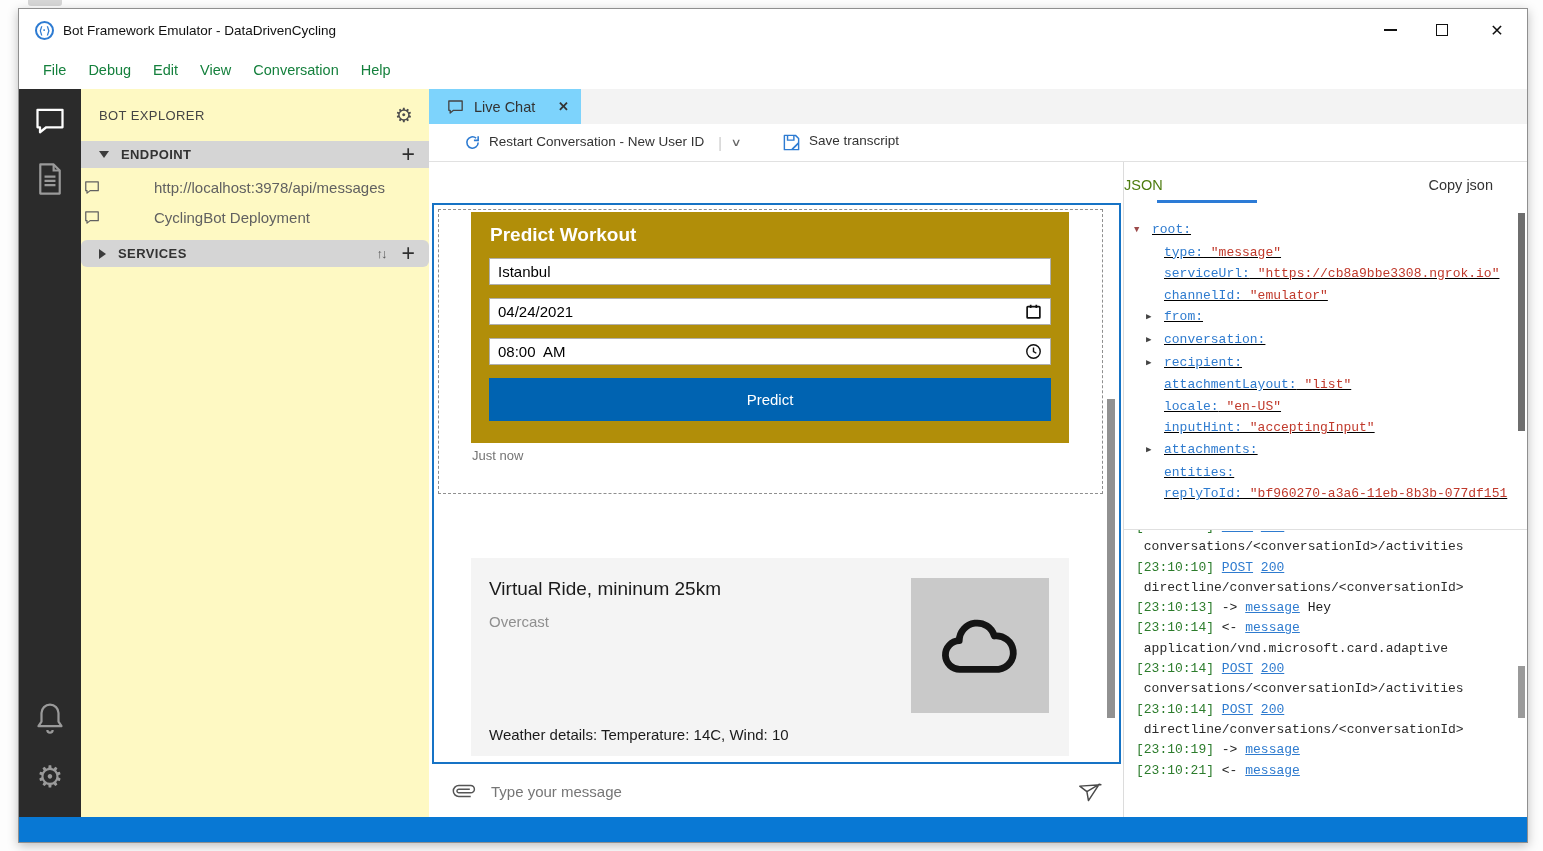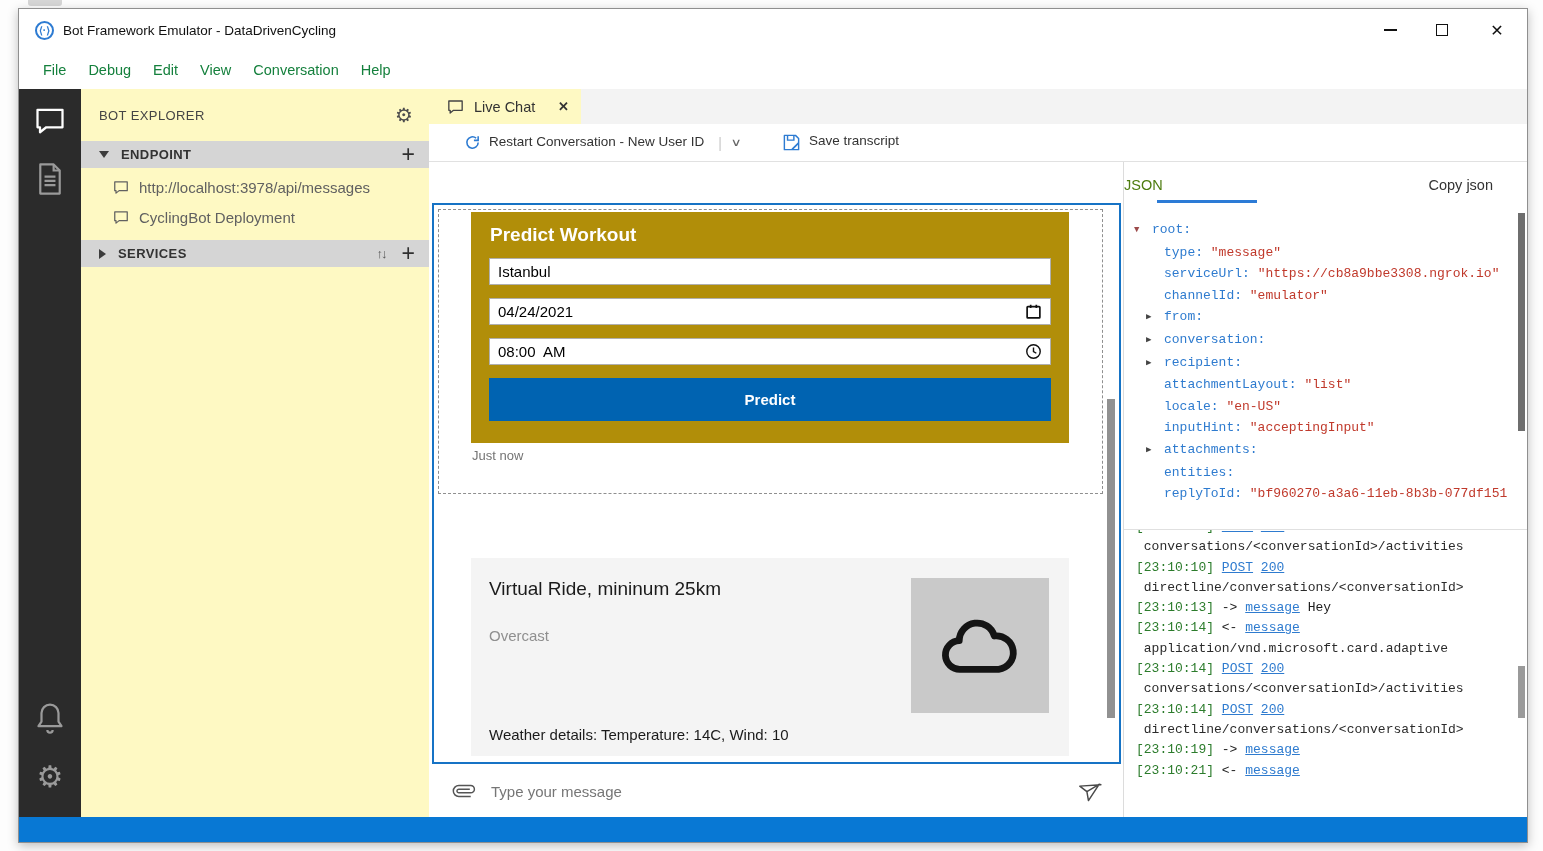--- a/index.html
+++ b/index.html
@@ -48,28 +48,28 @@
   .exp-title { font-size:13px; color:#454545; letter-spacing:0.4px; }
   .exp-gear { margin-left:auto; font-size:20px; color:#4d4d4d; line-height:1; font-family:"DejaVu Sans", sans-serif; }
   .section-band { height:27px; background:#d5d5d5; display:flex; align-items:center; padding:0 14px 0 18px; margin-top:6px; }
   .tri-down { width:0; height:0; border-left:5px solid transparent; border-right:5px solid transparent; border-top:7px solid #3c3c3c; }
   .tri-right { width:0; height:0; border-top:5px solid transparent; border-bottom:5px solid transparent; border-left:7px solid #3c3c3c; }
   .section-label { font-size:13px; font-weight:bold; color:#333; letter-spacing:0.4px; margin-left:12px; }
   .band-tools { margin-left:auto; display:flex; align-items:center; gap:16px; }
   .sort-glyph { font-size:13px; color:#555; letter-spacing:-2px; }
   .plus-glyph { font-size:23px; font-weight:200; color:#2f2f2f; line-height:1; }
   .endpoint-list { padding-top:4px; }
-  .endpoint-row { display:flex; align-items:center; height:30px; padding-left:31px; color:#616161; }
+  .endpoint-row { display:flex; align-items:center; height:30px; padding-left:2px; color:#616161;gap:44px; }
   .endpoint-row svg { flex:0 0 auto; }
   .endpoint-label { margin-left:9px; font-size:15px; color:#616161; white-space:nowrap; }
 
   
   .mainright { flex:1 1 auto; display:flex; flex-direction:column; min-width:0; }
   .tabstrip { height:35px; background:#f3f3f3; display:flex; flex:0 0 auto; }
-  .tab { width:152px; background:#fef9c3; display:flex; align-items:center; padding:0 12px 0 18px; }
+  .tab { width:152px; background:#7dd3fc; display:flex; align-items:center; padding:0 12px 0 18px; }
   .tab-label { font-size:14.5px; color:#333; margin-left:10px; }
   .tab-close { margin-left:auto; font-size:13px; color:#333; font-weight:bold; }
   .toolbar { height:38px; background:#fff; border-bottom:1px solid #e1e1e1; display:flex; align-items:center;
              padding-left:35px; flex:0 0 auto; }
   .tb-item { display:flex; font-size:13.5px; color:#333; }
   .tb-sep { color:#c8c8c8; margin:0 10px 0 14px; font-size:14px; }
   .chev { color:#666; font-size:11px; transform:scaleX(1.4); }
   .tb-gap { width:42px; }
   .tb-icon { margin-right:8px; display:flex; }
 
@@ -78,46 +78,46 @@
   
   .chat { width:694px; flex:0 0 auto; display:flex; flex-direction:column; background:#fff; position:relative; }
   .transcript { flex:1 1 auto; position:relative; }
   .focusbox { position:absolute; left:3px; right:2px; top:41px; bottom:1px; border:2px solid #1673c5; }
   .activity-sel { position:absolute; left:4px; top:4px; width:665px; height:285px; border:1px dashed #8f8f8f; }
   .gold-card { position:absolute; left:32px; top:2px; width:598px; background:#b18e09; padding:8px 18px 22px 18px; }
   .gold-title { color:#fff; font-size:19px; font-weight:bold; margin:4px 0 12px 1px; }
   .fld { position:relative; background:#fff; border:1px solid #afafaf; height:27px; display:flex; align-items:center;
          padding:0 8px; margin-bottom:13px; font-size:15px; color:#000; white-space:pre; }
   .fld .fld-icon { margin-left:auto; display:flex; }
-  .predict-btn { margin-top:3px; height:43px; background:#0063b1; color:#fff; font-size:15px; font-weight:bold;
+  .predict-btn { margin-top:3px; height:43px; background:#0063b1; color:#fff; font-size:15px; font-weight:normal;
                  display:flex; align-items:center; justify-content:center; border:none; width:100%;
                  font-family:"Liberation Sans", sans-serif; }
   .just-now { position:absolute; left:33px; top:238px; font-size:13px; color:#737373; }
 
   .result-card { position:absolute; left:37px; top:353px; width:598px; height:198px; background:#f4f4f4; padding:20px 0 0 18px; }
   .rc-title { font-size:19px; color:#1b1b1b; }
-  .rc-sub { font-size:15px; color:#8f8f8f; margin-top:27px; }
+  .rc-sub { font-size:15px; color:#8f8f8f; margin-top:13px; }
   .rc-img { position:absolute; right:20px; top:20px; width:138px; height:135px; background:#c9c9c9;
             display:flex; align-items:center; justify-content:center; }
   .rc-details { position:absolute; left:18px; top:168px; font-size:15px; color:#1b1b1b; }
 
   .chat-scroll { position:absolute; right:4px; top:194px; width:8px; height:319px; background:#919191; }
 
   .composer { height:52px; flex:0 0 auto; display:flex; align-items:center; padding:0 22px 0 24px; background:#fff; }
   .composer-input { margin-left:16px; font-size:15px; color:#767676; flex:1 1 auto; }
 
   
   .inspector { flex:1 1 auto; border-left:1px solid #dcdcdc; display:flex; flex-direction:column; min-width:0; position:relative; }
   .insp-tabs { height:45px; display:flex; align-items:center; flex:0 0 auto; position:relative; }
   .insp-tab-json { width:165px; font-size:14.5px; color:#4d7c0f; }
   .insp-underline { position:absolute; left:33px; top:38px; width:100px; height:3px; background:#2c7bd6; }
   .insp-tab-copy { margin-left:auto; padding-right:34px; font-size:14.5px; color:#333; }
 
   .jsontree { height:322px; flex:0 0 auto; padding:12px 14px 0 10px; overflow:hidden; position:relative;
-              font-family:"Liberation Mono","DejaVu Sans Mono",monospace; font-size:13px; line-height:21.6px; }
+              font-family:"Liberation Mono","DejaVu Sans Mono",monospace; font-size:13px; line-height:21.6px;text-decoration:underline; }
   .tree-row { white-space:nowrap; }
   .tree-row .arrow { display:inline-block; width:18px; font-size:9px; vertical-align:1px; }
   .arrow.exp { color:#9c4a4a; } .arrow.col { color:#444; }
   .jkey { color:#2e7bcf; } .jval { color:#c0392b; }
   .ind1 { padding-left:12px; }
   .tree-scroll { position:absolute; right:2px; top:6px; width:7px; height:218px; background:#6e6e6e; }
   .tree-track { position:absolute; right:1px; top:0; width:9px; height:322px; background:#f4f4f4; z-index:-1; }
 
   .insp-div { height:1px; background:#e0e0e0; flex:0 0 auto; }
 
@@ -210,21 +210,21 @@
               </svg>
               <span class="endpoint-label">http://localhost:3978/api/messages</span>
             </div>
             <div class="endpoint-row">
               <svg width="18" height="15" viewBox="0 0 24 24">
                 <path d="M2 3h20v14H9l-5 4v-4H2z" fill="none" stroke="#616161" stroke-width="2" stroke-linejoin="round"></path>
               </svg>
               <span class="endpoint-label">CyclingBot Deployment</span>
             </div>
           </div>
-        <div class="section-band" style="margin-top:8px;">
+        <div class="section-band" style="margin-top:8px;border-radius:6px;">
           <span class="tri-right"></span>
           <span class="section-label">SERVICES</span>
           <span class="band-tools">
             <span class="sort-glyph">↑↓</span>
             <span class="plus-glyph">+</span>
           </span>
         </div>
       </div>
 
       <div class="mainright">

